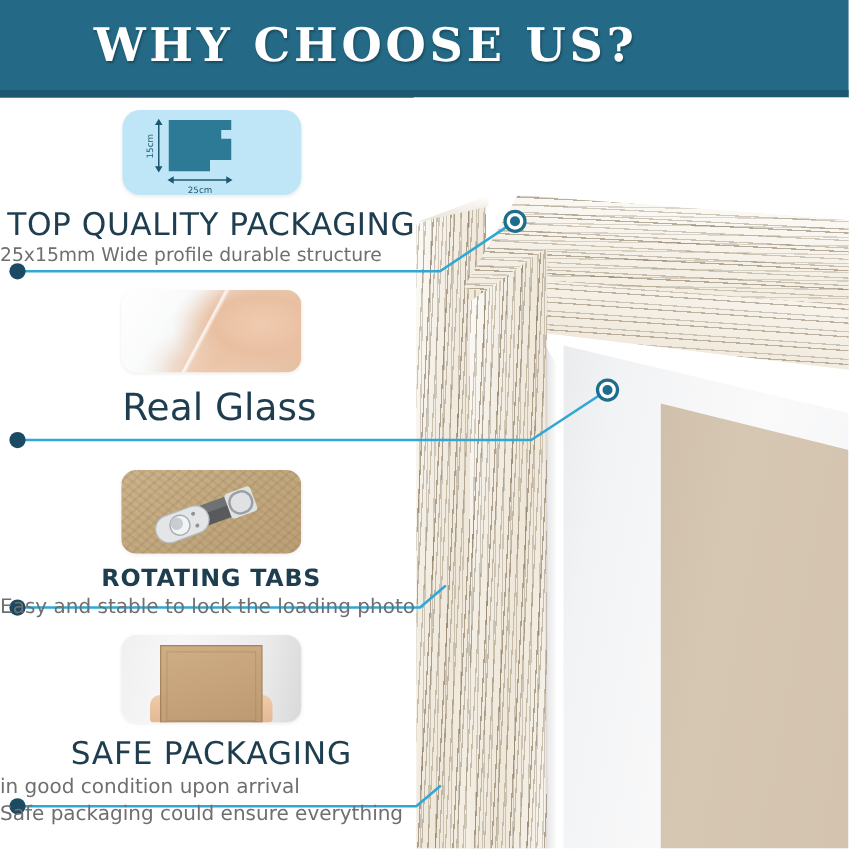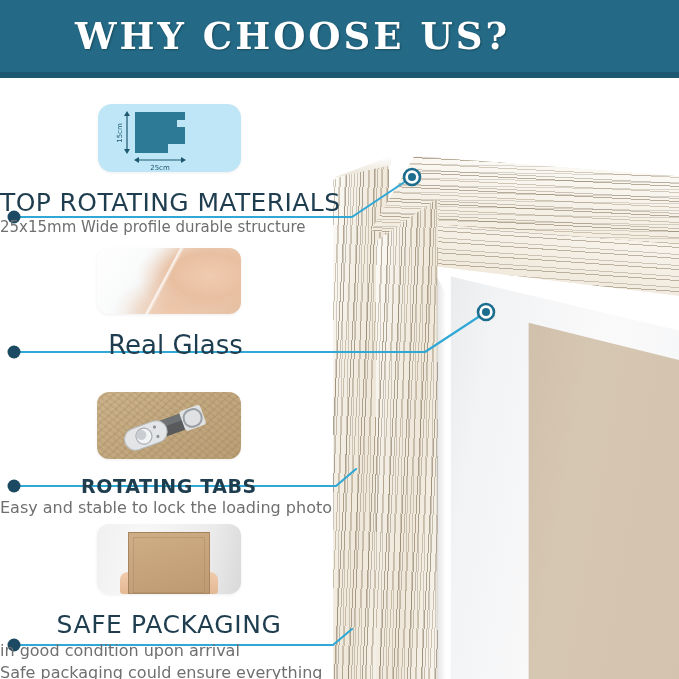--- a/index.html
+++ b/index.html
@@ -124,21 +124,21 @@
     background:linear-gradient(90deg,rgba(150,150,155,0.45),rgba(150,150,155,0));
     clip-path:polygon(40% 3%, 100% 7%, 100% 100%, 40% 100%);
   }
 
   
   #connectors{position:absolute;left:0;top:0;width:679px;height:679px;pointer-events:none;}
 
   
   .feature{position:absolute;left:0;width:338px;}
   .feature-thumb{
-    position:relative;margin:16px auto;border-radius:12px;overflow:hidden;
+    position:relative;margin:0 auto;border-radius:12px;overflow:hidden;
     box-shadow:0 1px 3px rgba(0,0,0,0.07);
   }
   .feature-title{
     text-align:center;color:#1e3d4f;
     font-family:"DejaVu Sans", sans-serif;
     font-weight:400;
     white-space:nowrap;
   }
   .feature-sub{
     text-align:left;color:#6f6f6f;
@@ -151,21 +151,21 @@
   
   #f1{top:88px;}
   #f1 .feature-thumb{width:143px;height:68px;background:#bfe6f7;border-radius:14px;}
   #f1 .feature-title{font-size:25px;letter-spacing:0.4px;margin-top:9px;}
   #f1 .feature-sub{margin-top:1px;font-size:15px;}
   #profile-svg{position:absolute;left:0;top:0;}
 
   
   #f2{top:232px;}
   #f2 .feature-thumb{width:144px;height:66px;}
-  #f2 .feature-title{font-size:26px;margin-top:11px;margin-left:13px;}
+  #f2 .feature-title{font-size:30px;margin-top:11px;margin-left:13px;}
   #f2 .feature-sub{margin-top:2px;font-size:16px;}
   .glass-img{
     position:absolute;inset:0;
     background:
       linear-gradient(118deg, rgba(255,255,255,0) 46%, rgba(255,255,255,0.85) 47%, rgba(255,255,255,0) 49%),
       radial-gradient(ellipse 70% 90% at 78% 42%, #f0cbb0 0%, #e9bfa1 38%, rgba(233,191,161,0) 72%),
       radial-gradient(ellipse 58% 70% at 52% 92%, #eec6a9 0%, rgba(238,198,169,0) 70%),
       linear-gradient(120deg,#f7f8f8 0%,#f2f4f5 34%,#e9d9c9 58%,#e5bfa0 100%);
   }
   .glass-img::after{
@@ -257,21 +257,21 @@
       <path d="M29,50 l-3,-5 h6 Z" fill="#1d5870"></path>
 
       <line x1="38" y1="56" x2="86" y2="56" stroke="#1d5870" stroke-width="1.2"></line>
       <path d="M36,56 l5,-3 v6 Z" fill="#1d5870"></path>
       <path d="M88,56 l-5,-3 v6 Z" fill="#1d5870"></path>
 
       <text x="24" y="29" fill="#1d5870" font-family="DejaVu Sans, sans-serif" font-size="7" text-anchor="middle" transform="rotate(-90 24 29)">15cm</text>
       <text x="62" y="66" fill="#1d5870" font-family="DejaVu Sans, sans-serif" font-size="7" text-anchor="middle">25cm</text>
     </svg>
   </div>
-  <div class="feature-title">TOP ROTATING MATERIALS</div>
+  <div class="feature-title">TOP QUALITY PACKAGING</div>
   <div class="feature-sub">25x15mm Wide profile durable structure</div>
 </div>
 
 <div class="feature" id="f2">
   <div class="feature-thumb">
     <div class="glass-img"></div>
   </div>
   <div class="feature-title">Real Glass</div>
 </div>
 

